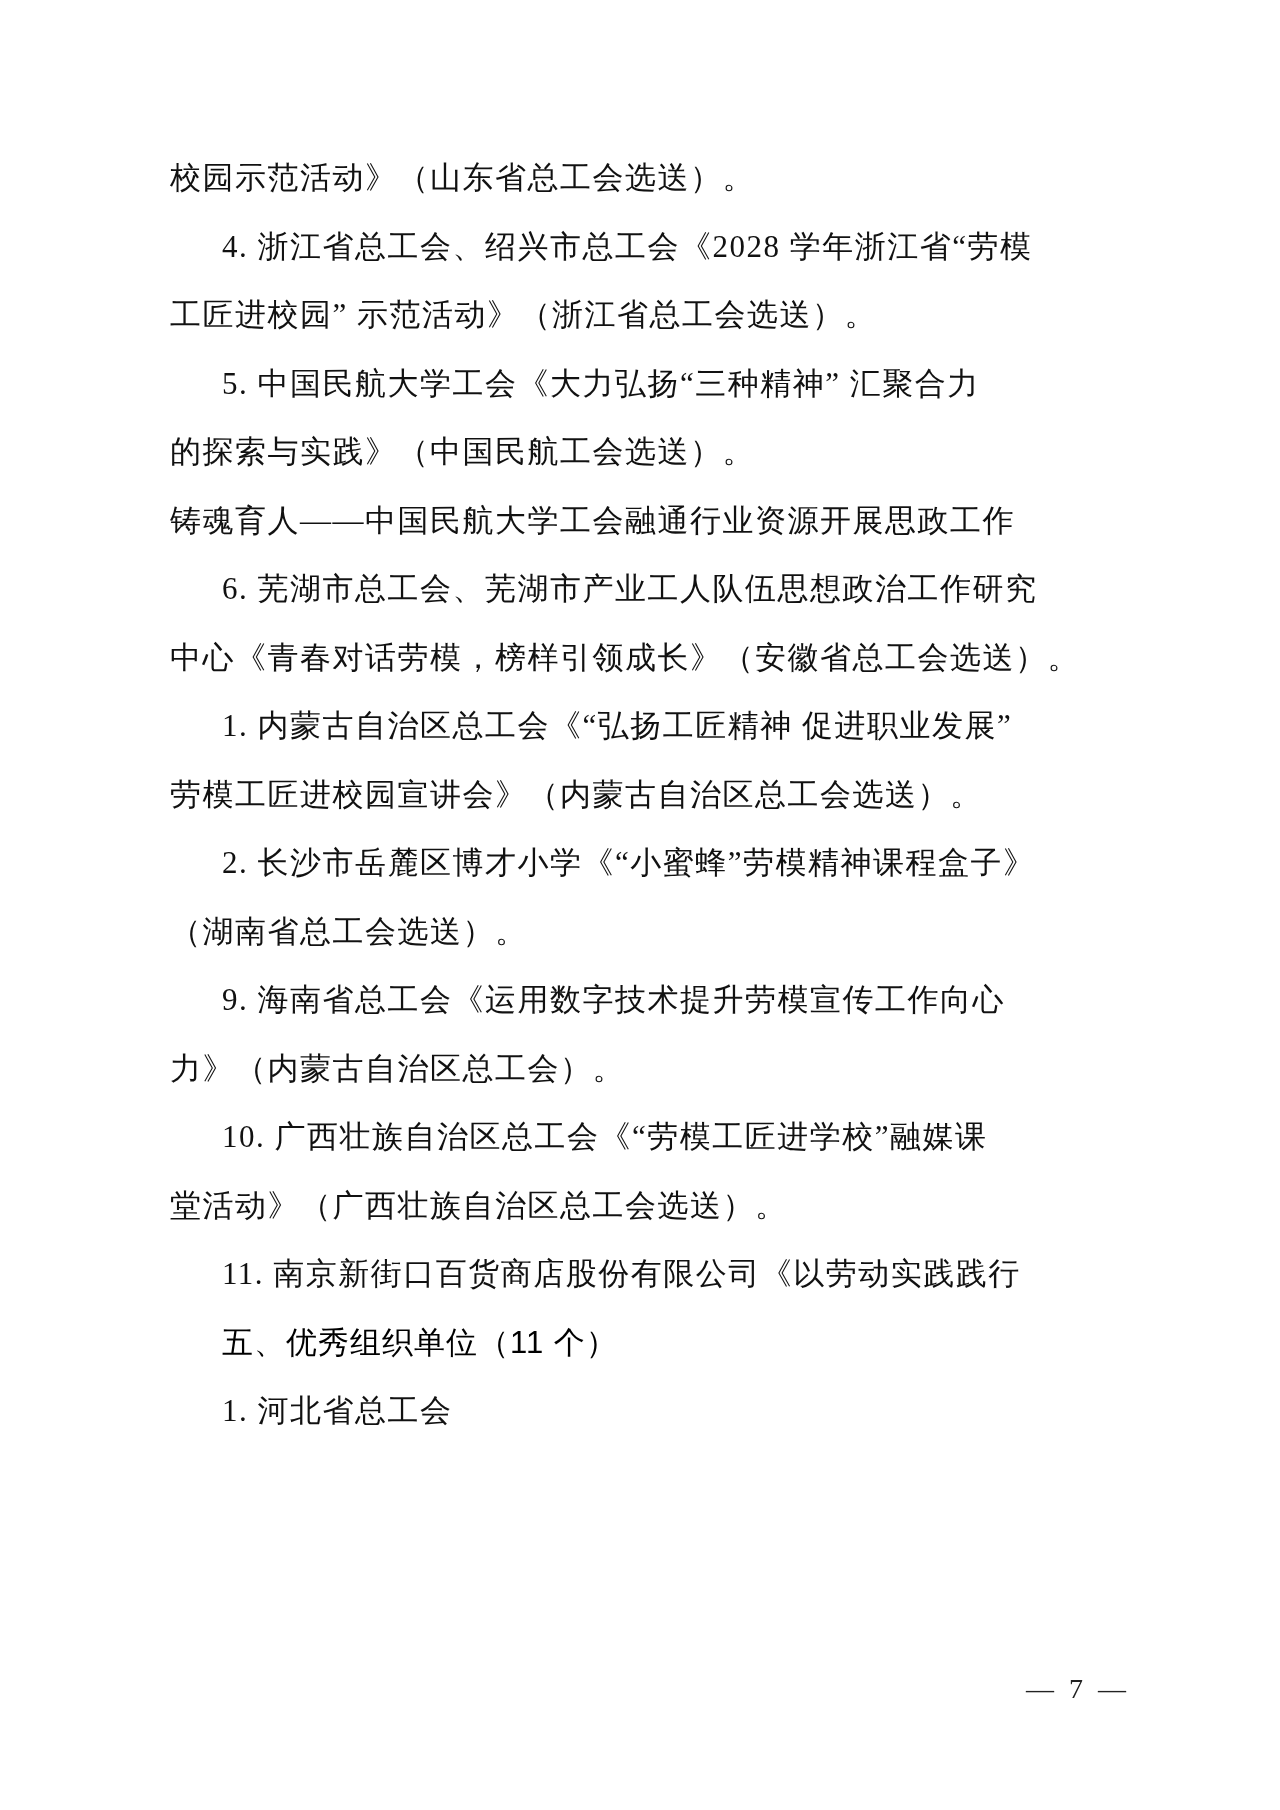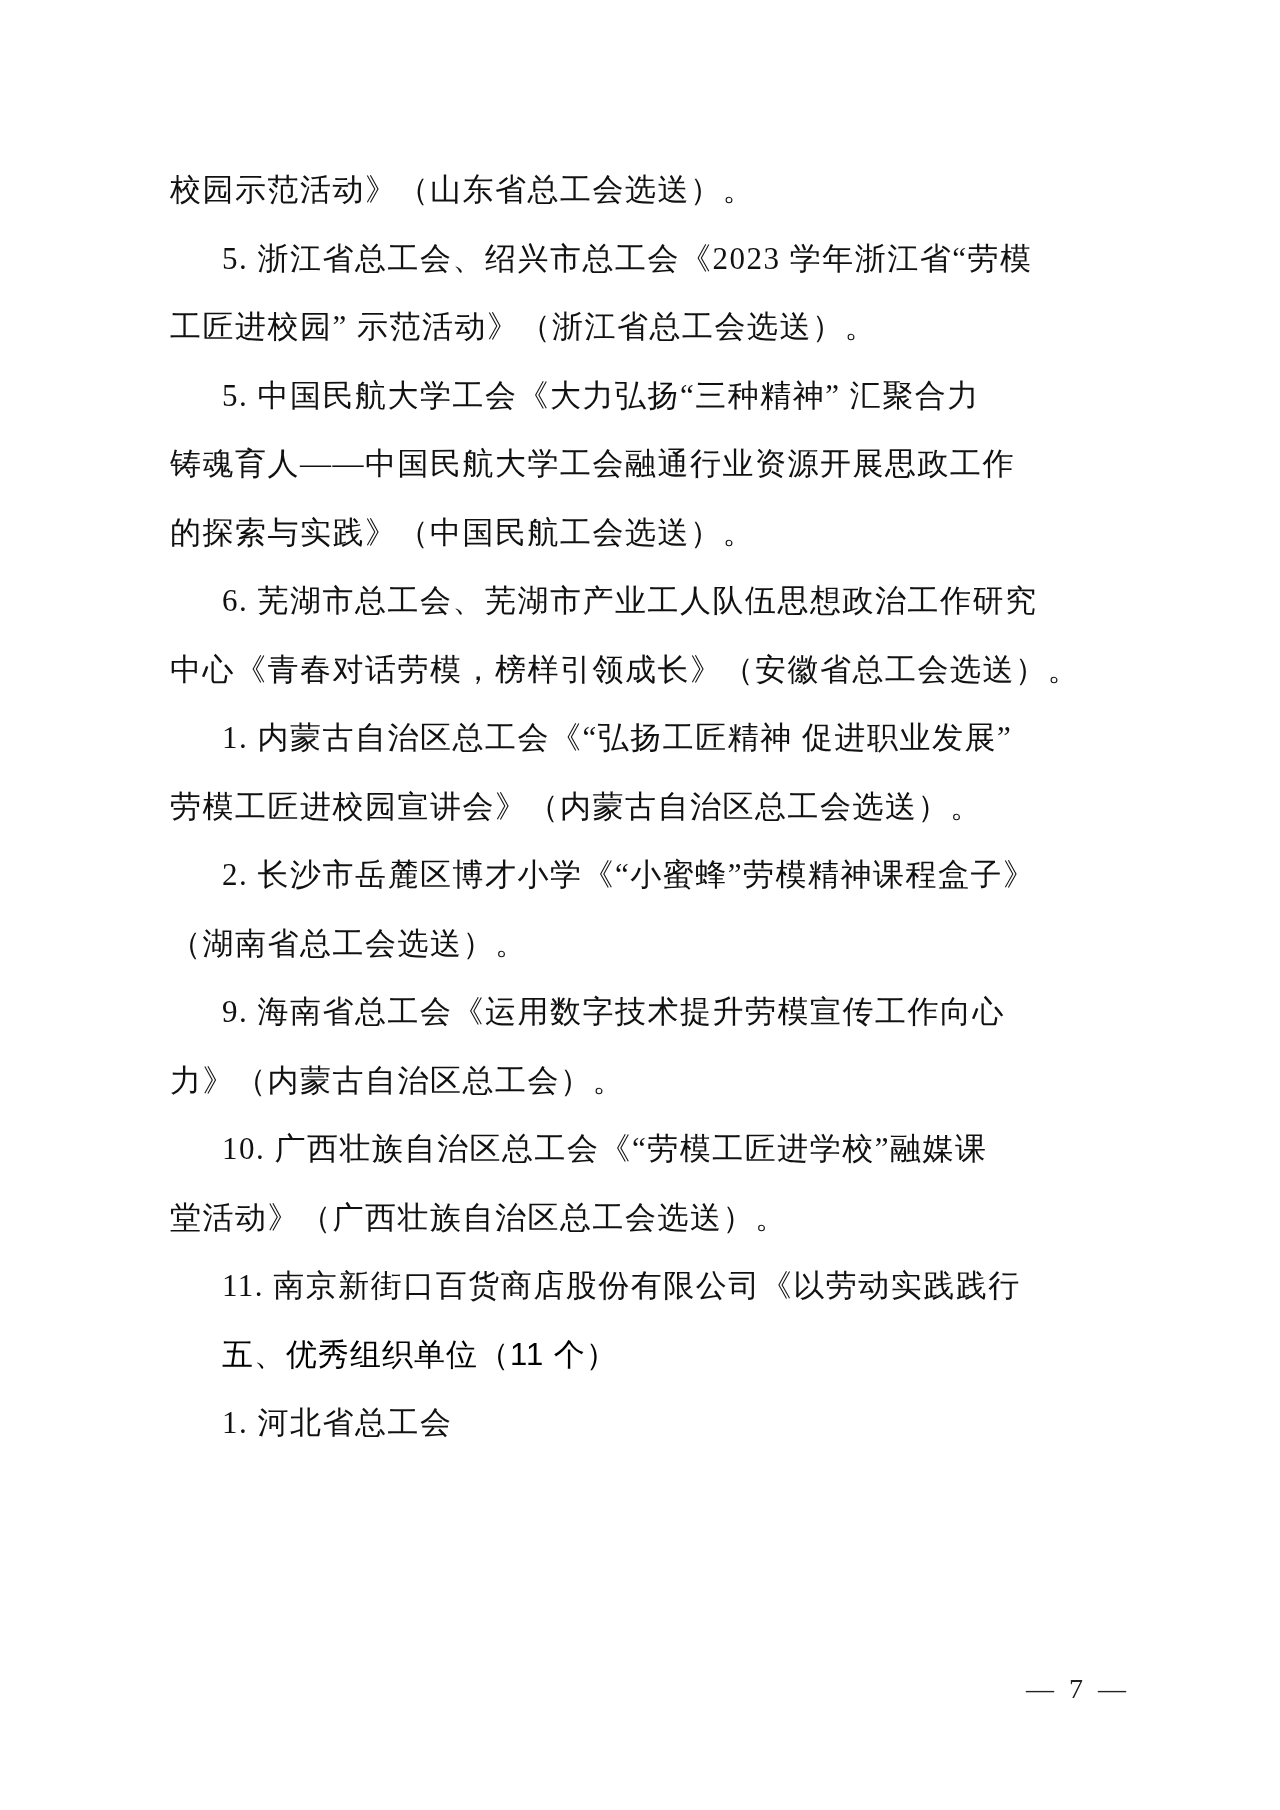--- a/index.html
+++ b/index.html
@@ -12,21 +12,21 @@
     width: 1280px;
     height: 1810px;
     background: #ffffff;
     overflow: hidden;
     font-family: "Liberation Serif", "DejaVu Serif", serif;
     color: #111111;
   }
   .content {
     position: absolute;
     left: 170px;
-    top: 156px;
+    top: 144px;
     width: 945px;
   }
   .line {
     font-size: 31px;
     line-height: 68.5px;
     height: 68.5px;
     letter-spacing: 1.5px;
     white-space: nowrap;
     color: #111111;
   }
@@ -48,25 +48,25 @@
     font-family: "Liberation Serif", "DejaVu Serif", serif;
     color: #222222;
   }
 </style>
 </head>
 <body>
 
 <div class="page">
   <div class="content">
     <div class="line">校园示范活动》（山东省总工会选送）。</div>
-    <div class="line indent">5. 浙江省总工会、绍兴市总工会《2023 学年浙江省“劳模</div>
+    <div class="line indent">4. 浙江省总工会、绍兴市总工会《2028 学年浙江省“劳模</div>
     <div class="line">工匠进校园” 示范活动》（浙江省总工会选送）。</div>
     <div class="line indent">5. 中国民航大学工会《大力弘扬“三种精神”  汇聚合力</div>
+    <div class="line">的探索与实践》（中国民航工会选送）。</div>
     <div class="line">铸魂育人——中国民航大学工会融通行业资源开展思政工作</div>
-    <div class="line">的探索与实践》（中国民航工会选送）。</div>
     <div class="line indent">6. 芜湖市总工会、芜湖市产业工人队伍思想政治工作研究</div>
     <div class="line">中心《青春对话劳模，榜样引领成长》（安徽省总工会选送）。</div>
     <div class="line indent">1. 内蒙古自治区总工会《“弘扬工匠精神 促进职业发展”</div>
     <div class="line">劳模工匠进校园宣讲会》（内蒙古自治区总工会选送）。</div>
     <div class="line indent">2. 长沙市岳麓区博才小学《“小蜜蜂”劳模精神课程盒子》</div>
     <div class="line">（湖南省总工会选送）。</div>
     <div class="line indent">9. 海南省总工会《运用数字技术提升劳模宣传工作向心</div>
     <div class="line">力》（内蒙古自治区总工会）。</div>
     <div class="line indent">10. 广西壮族自治区总工会《“劳模工匠进学校”融媒课</div>
     <div class="line">堂活动》（广西壮族自治区总工会选送）。</div>

